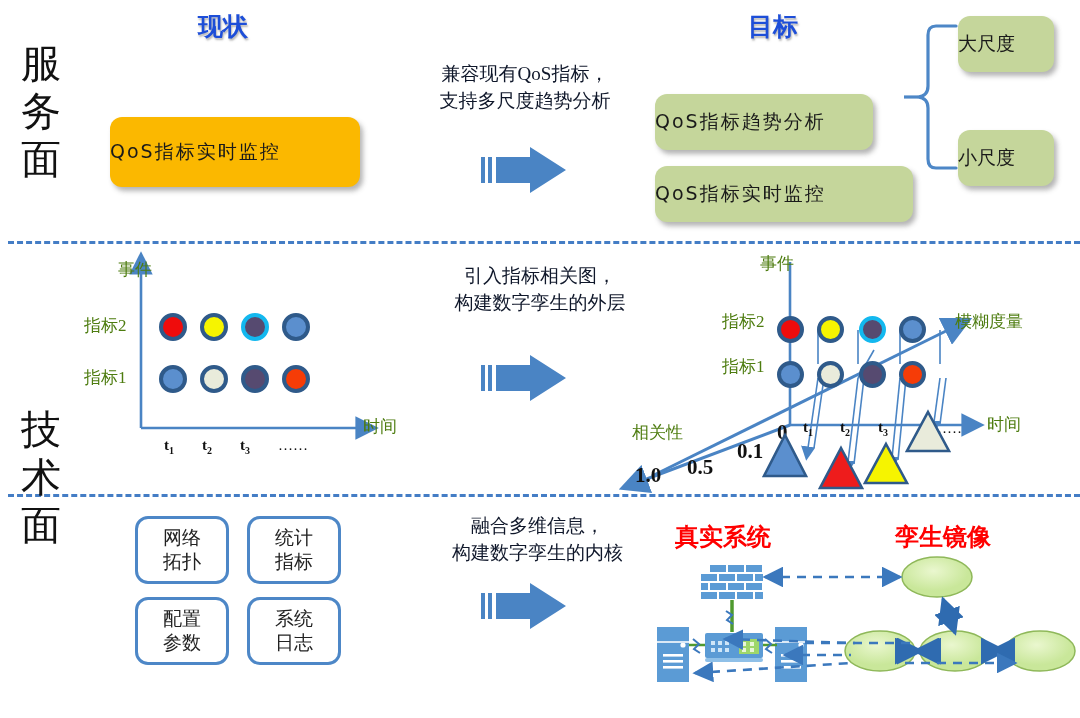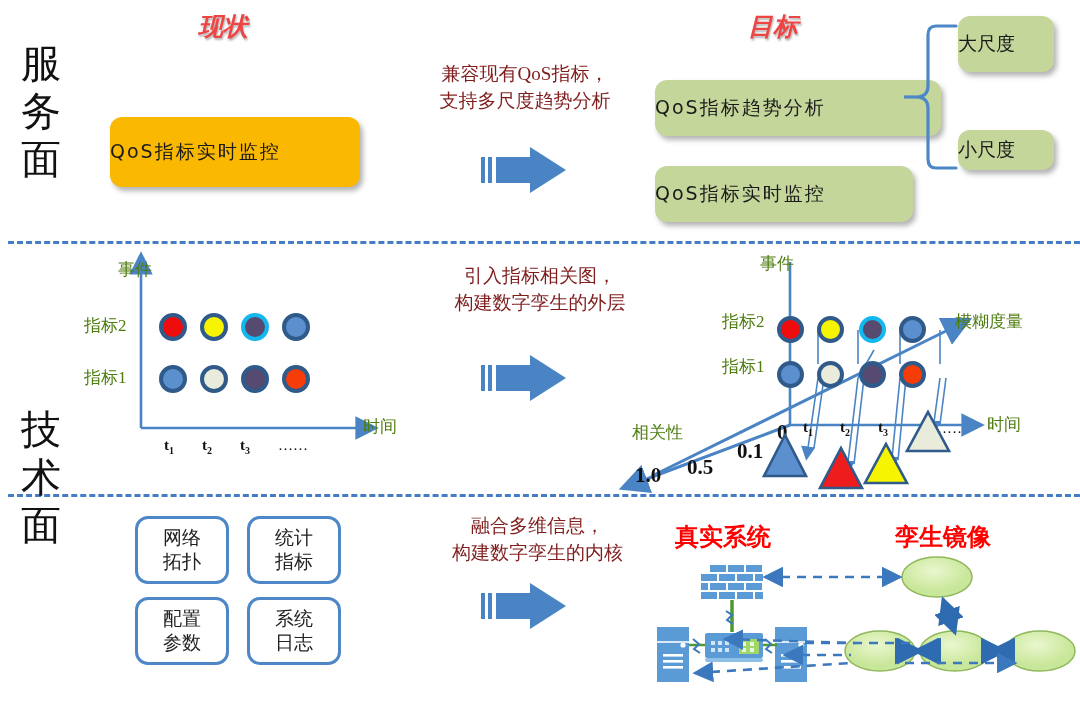--- a/index.html
+++ b/index.html
@@ -9,34 +9,34 @@
   
   .divider{position:absolute;left:8px;right:0px;height:0;
            border-top:3px dashed #3a77c2;opacity:.95;}
 
   
   .plane-label{position:absolute;width:66px;text-align:center;
       font-size:40px;line-height:48px;letter-spacing:0px;color:#111;
       font-family:"Liberation Serif","DejaVu Serif",serif;}
 
   
-  .col-head{position:absolute;font-size:25px;font-weight:bold;color:#ef4444;
-     text-shadow:1px 2px 2px rgba(120,120,120,.55);font-style:italic;}
+  .col-head{position:absolute;font-size:25px;font-weight:bold;color:#1d4ed8;
+     text-shadow:1px 2px 2px rgba(120,120,120,.55);}
 
   
   .pill{position:absolute;border-radius:12px;display:flex;align-items:center;
         justify-content:flex-start;text-align:center;
         box-shadow:3px 4px 5px rgba(90,90,90,.45);}
   .pill span{font-family:"DejaVu Sans","Liberation Sans",sans-serif;
              letter-spacing:2px;}
   .pill-orange{background:#fbb800;}
   .pill-green{background:#c5d69b;}
 
   
-  .note{position:absolute;font-size:19px;line-height:27px;color:#7f1d1d;
+  .note{position:absolute;font-size:19px;line-height:27px;color:#0f172a;
         text-align:center;white-space:nowrap;
         font-family:"Liberation Serif","DejaVu Serif",serif;}
 
   
   .blkarrow{position:absolute;}
 
   
   .tbox{position:absolute;border:3px solid #4d87c7;border-radius:13px;
         background:#fff;display:flex;flex-direction:column;align-items:center;
         justify-content:center;font-size:19px;line-height:24px;color:#222;
@@ -75,36 +75,36 @@
   <div>兼容现有QoS指标，</div>
   <div>支持多尺度趋势分析</div>
 </div>
 
 <svg class="blkarrow" style="left:478px;top:147px;" width="90" height="48" viewBox="0 0 90 48">
   <polygon points="18,10 52,10 52,0 88,23 52,46 52,36 18,36" fill="#4a84c4"></polygon>
   <rect x="10" y="10" width="4" height="26" fill="#4a84c4"></rect>
   <rect x="3" y="10" width="4" height="26" fill="#4a84c4"></rect>
 </svg>
 
-<div class="pill pill-green" style="left:655px;top:80px;width:286px;height:56px;">
+<div class="pill pill-green" style="left:655px;top:94px;width:218px;height:56px;">
   <span style="font-size:19px;">QoS指标趋势分析</span>
 </div>
 <div class="pill pill-green" style="left:655px;top:166px;width:258px;height:56px;">
   <span style="font-size:19px;">QoS指标实时监控</span>
 </div>
 
 <svg style="left:912px;top:22px;" width="46" height="150" viewBox="0 0 46 150">
   <path d="M44,4 L24,4 Q16,4 16,13 L16,64 Q16,74 6,75 Q16,76 16,86 L16,137 Q16,146 24,146 L44,146" fill="none" stroke="#4d87c7" stroke-width="3.2" stroke-linecap="round"></path>
   <line x1="6" y1="75" x2="-8" y2="75" stroke="#4d87c7" stroke-width="3.2"></line>
 </svg>
 
 <div class="pill pill-green" style="left:958px;top:16px;width:96px;height:56px;">
   <span style="font-size:19px;letter-spacing:0;">大尺度</span>
 </div>
-<div class="pill pill-green" style="left:958px;top:130px;width:96px;height:40px;">
+<div class="pill pill-green" style="left:958px;top:130px;width:96px;height:56px;">
   <span style="font-size:19px;letter-spacing:0;">小尺度</span>
 </div>
 
 <svg style="left:100px;top:258px;" width="290" height="180" viewBox="0 0 290 180">
   <defs>
     <marker id="ah" markerWidth="9" markerHeight="9" refX="1" refY="4.5" orient="auto">
       <polygon points="0,0 9,4.5 0,9" fill="#4a84c4"></polygon>
     </marker>
   </defs>
   <line x1="41" y1="170" x2="41" y2="14" stroke="#4a84c4" stroke-width="2.6" marker-end="url(#ah)"></line>

